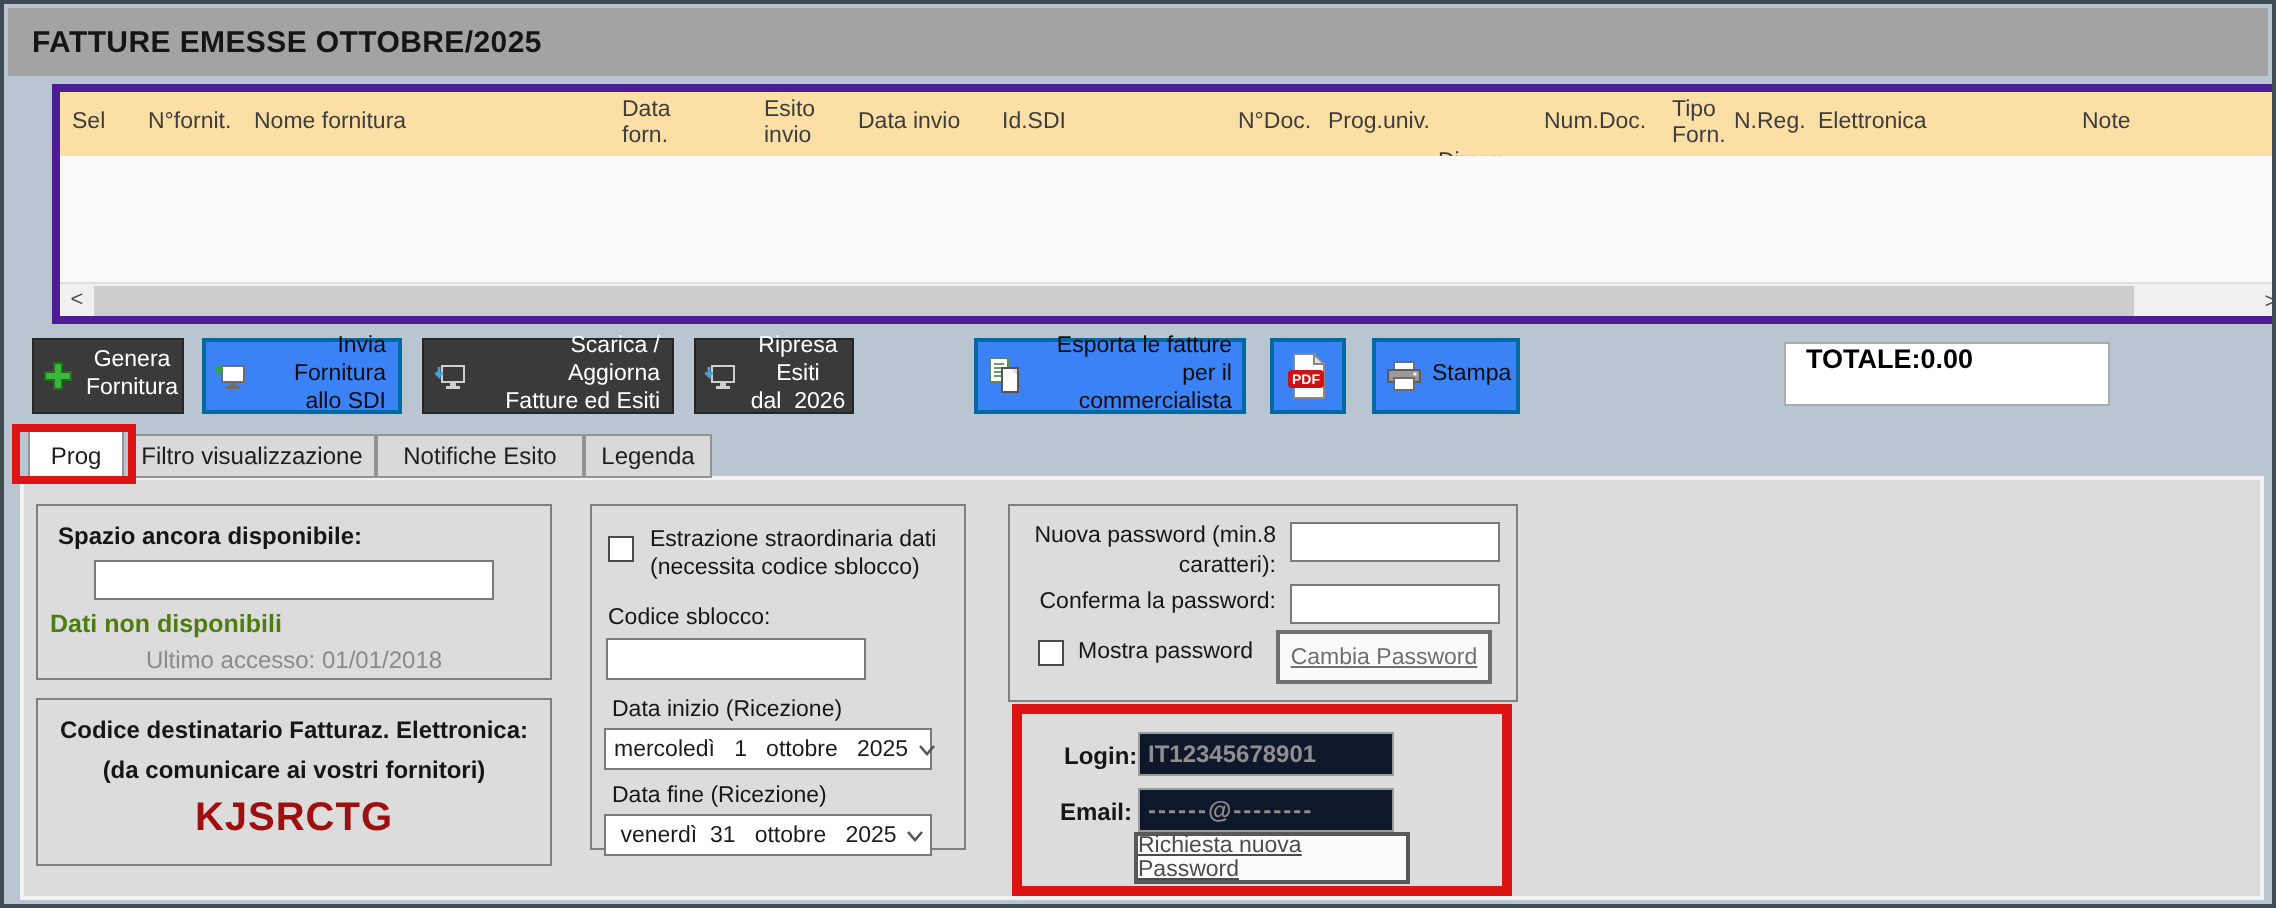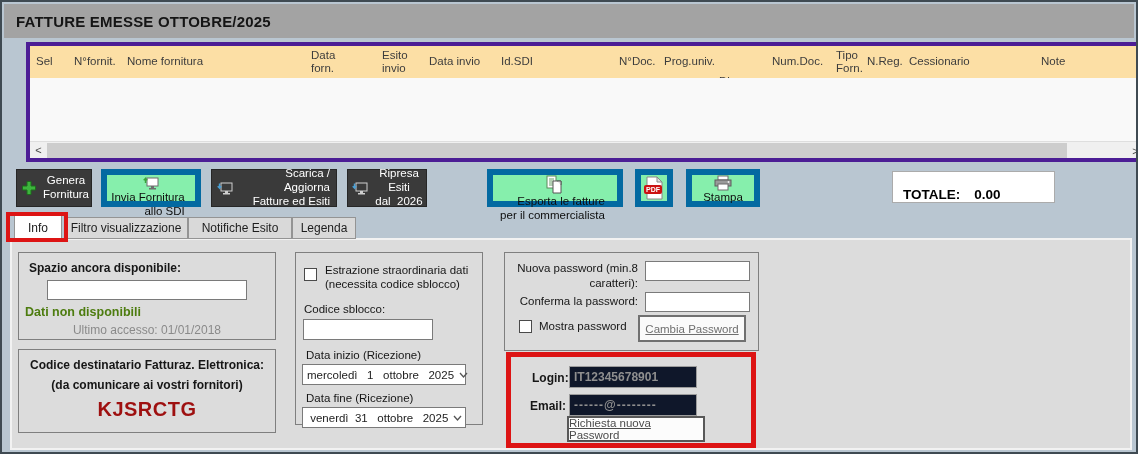--- a/index.html
+++ b/index.html
@@ -42,27 +42,27 @@
   }
   .scroll-thumb { position:absolute; left:17px; width:1020px; top:1px; height:15px; background:#cdcdcd; }
   .scroll-arrow.right { position:absolute; right:0; top:0; }
   
   .btn {
     position:absolute; top:167px; height:38px; display:flex; align-items:center;
     font-size:11.5px; line-height:1.2; cursor:default;
   }
   .btn .txt { flex:1; }
   .btn-dark { background:#3a3a3a; color:#fff; border:1px solid #262626; }
-  .btn-light { background:#86efac; color:#0d0d0d; border:6px solid #0369a1;flex-direction:column; }
+  .btn-light { background:#3b82f6; color:#0d0d0d; border:2px solid #0369a1; }
   .ico { flex:0 0 auto; display:flex; align-items:center; justify-content:center; }
   .ta-r { text-align:right; } .ta-c { text-align:center; }
   .totale {
     position:absolute; left:890px; top:169px; width:163px; height:32px;
-    background:#fff; border:1px solid #ababab; display:flex; align-items:flex-end;
-    padding-left:10px; font-size:13.5px; font-weight:bold; gap:14px; color:#000;
+    background:#fff; border:1px solid #ababab; display:flex; align-items:flex-start;
+    padding-left:10px; font-size:13.5px; font-weight:bold; color:#000;
   }
   
   .tab {
     position:absolute; top:215px; height:22px; background:#d9d9d9; border:1px solid #949494;
     display:flex; align-items:center; justify-content:center; font-size:12px; color:#1d1d1d;
     z-index:2; cursor:default;
   }
   .tab.active { top:213px; height:24px; background:#fff; border-bottom:none; z-index:4; }
   .tab-info { left:12px; width:48px; }
   .tab-filtro { left:62px; width:124px; }
@@ -126,21 +126,21 @@
 invio</div>
       <div class="hcell c5">Data invio</div>
       <div class="hcell c6">Id.SDI</div>
       <div class="hcell c7">N°Doc.</div>
       <div class="hcell c8">Prog.univ.</div>
       <div class="hcell c9">Dimen.</div>
       <div class="hcell c10">Num.Doc.</div>
       <div class="hcell c11">Tipo
 Forn.</div>
       <div class="hcell c12">N.Reg.</div>
-      <div class="hcell c13">Cessionario</div>
+      <div class="hcell c13">Elettronica</div>
       <div class="hcell c14">Note</div>
     </div>
     <div class="grid-body"></div>
     <div class="hscroll">
       <div class="scroll-arrow">&lt;</div>
       <div class="scroll-thumb"></div>
       <div class="scroll-arrow right">&gt;</div>
     </div>
   </div>
 
@@ -229,21 +229,21 @@
     <span class="txt">Stampa</span>
   </div>
 
 
   <div class="totale">
     <span>TOTALE:</span>
     <span>0.00</span>
   </div>
 
   <div class="tab tab-info active">
-    <span>Info</span>
+    <span>Prog</span>
   </div>
   <div class="tab tab-filtro">
     <span>Filtro visualizzazione</span>
   </div>
   <div class="tab tab-notifiche">
     <span>Notifiche Esito</span>
   </div>
   <div class="tab tab-legenda">
     <span>Legenda</span>
   </div>

